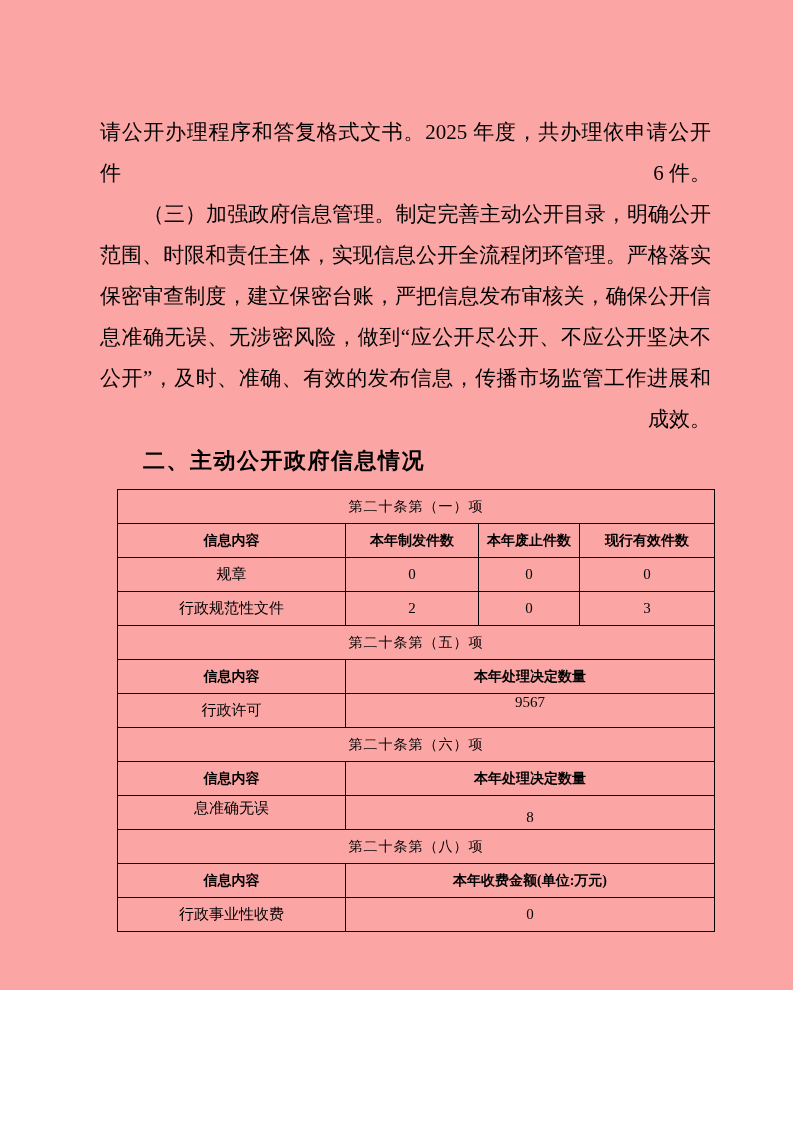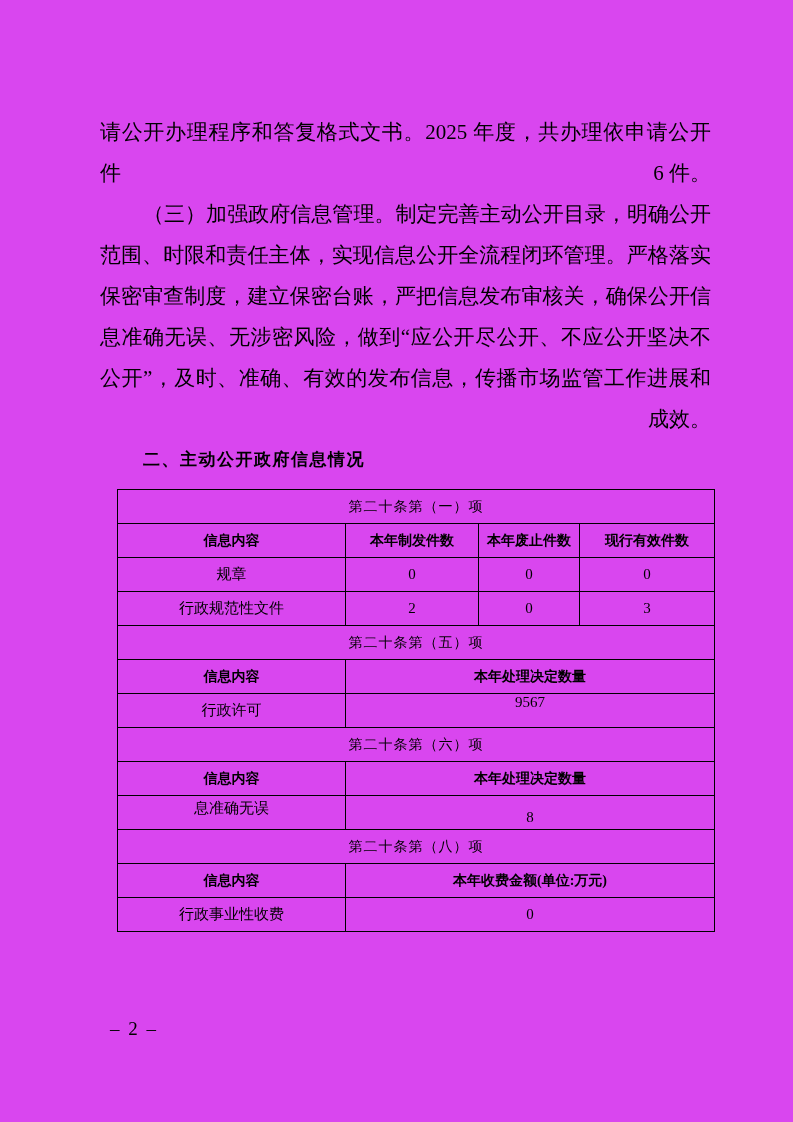--- a/index.html
+++ b/index.html
@@ -1,19 +1,19 @@
 <!DOCTYPE html>
 <html><head>
 <meta charset="utf-8">
 <style>
   html,body { margin:0; padding:0; background:#ffffff; }
   .page {
     position: relative;
-    width: 793px; height: 1122px;
-    background: #d946ef;
+    width: 793px; height: 990px;
+    background: #fca5a5;
     overflow: hidden;
     font-family: "Liberation Serif", serif;
     color: #000000;
   }
   .textflow {
     position: absolute;
     left: 100px; top: 112px; width: 611px;
   }
   .line {
     box-sizing: border-box;
@@ -29,24 +29,24 @@
     text-align: justify;
     text-align-last: justify;
     text-justify: inter-character;
   }
   .line.indent { padding-left: 43px; }
   .heading {
     box-sizing: border-box;
     width: 100%;
     height: 41px; line-height: 41px;
     padding-left: 43px;
-    font-size: 17px;
+    font-size: 22px;
     letter-spacing: 1.5px;
     font-weight: bold;
-    font-family: Liberation Mono, monospace;
+    font-family: Liberation Sans, sans-serif;
     white-space: nowrap;
   }
   table.info {
     position: absolute;
     left: 117px; top: 489px;
     width: 597px;
     border-collapse: collapse;
     table-layout: fixed;
   }
   table.info td {

